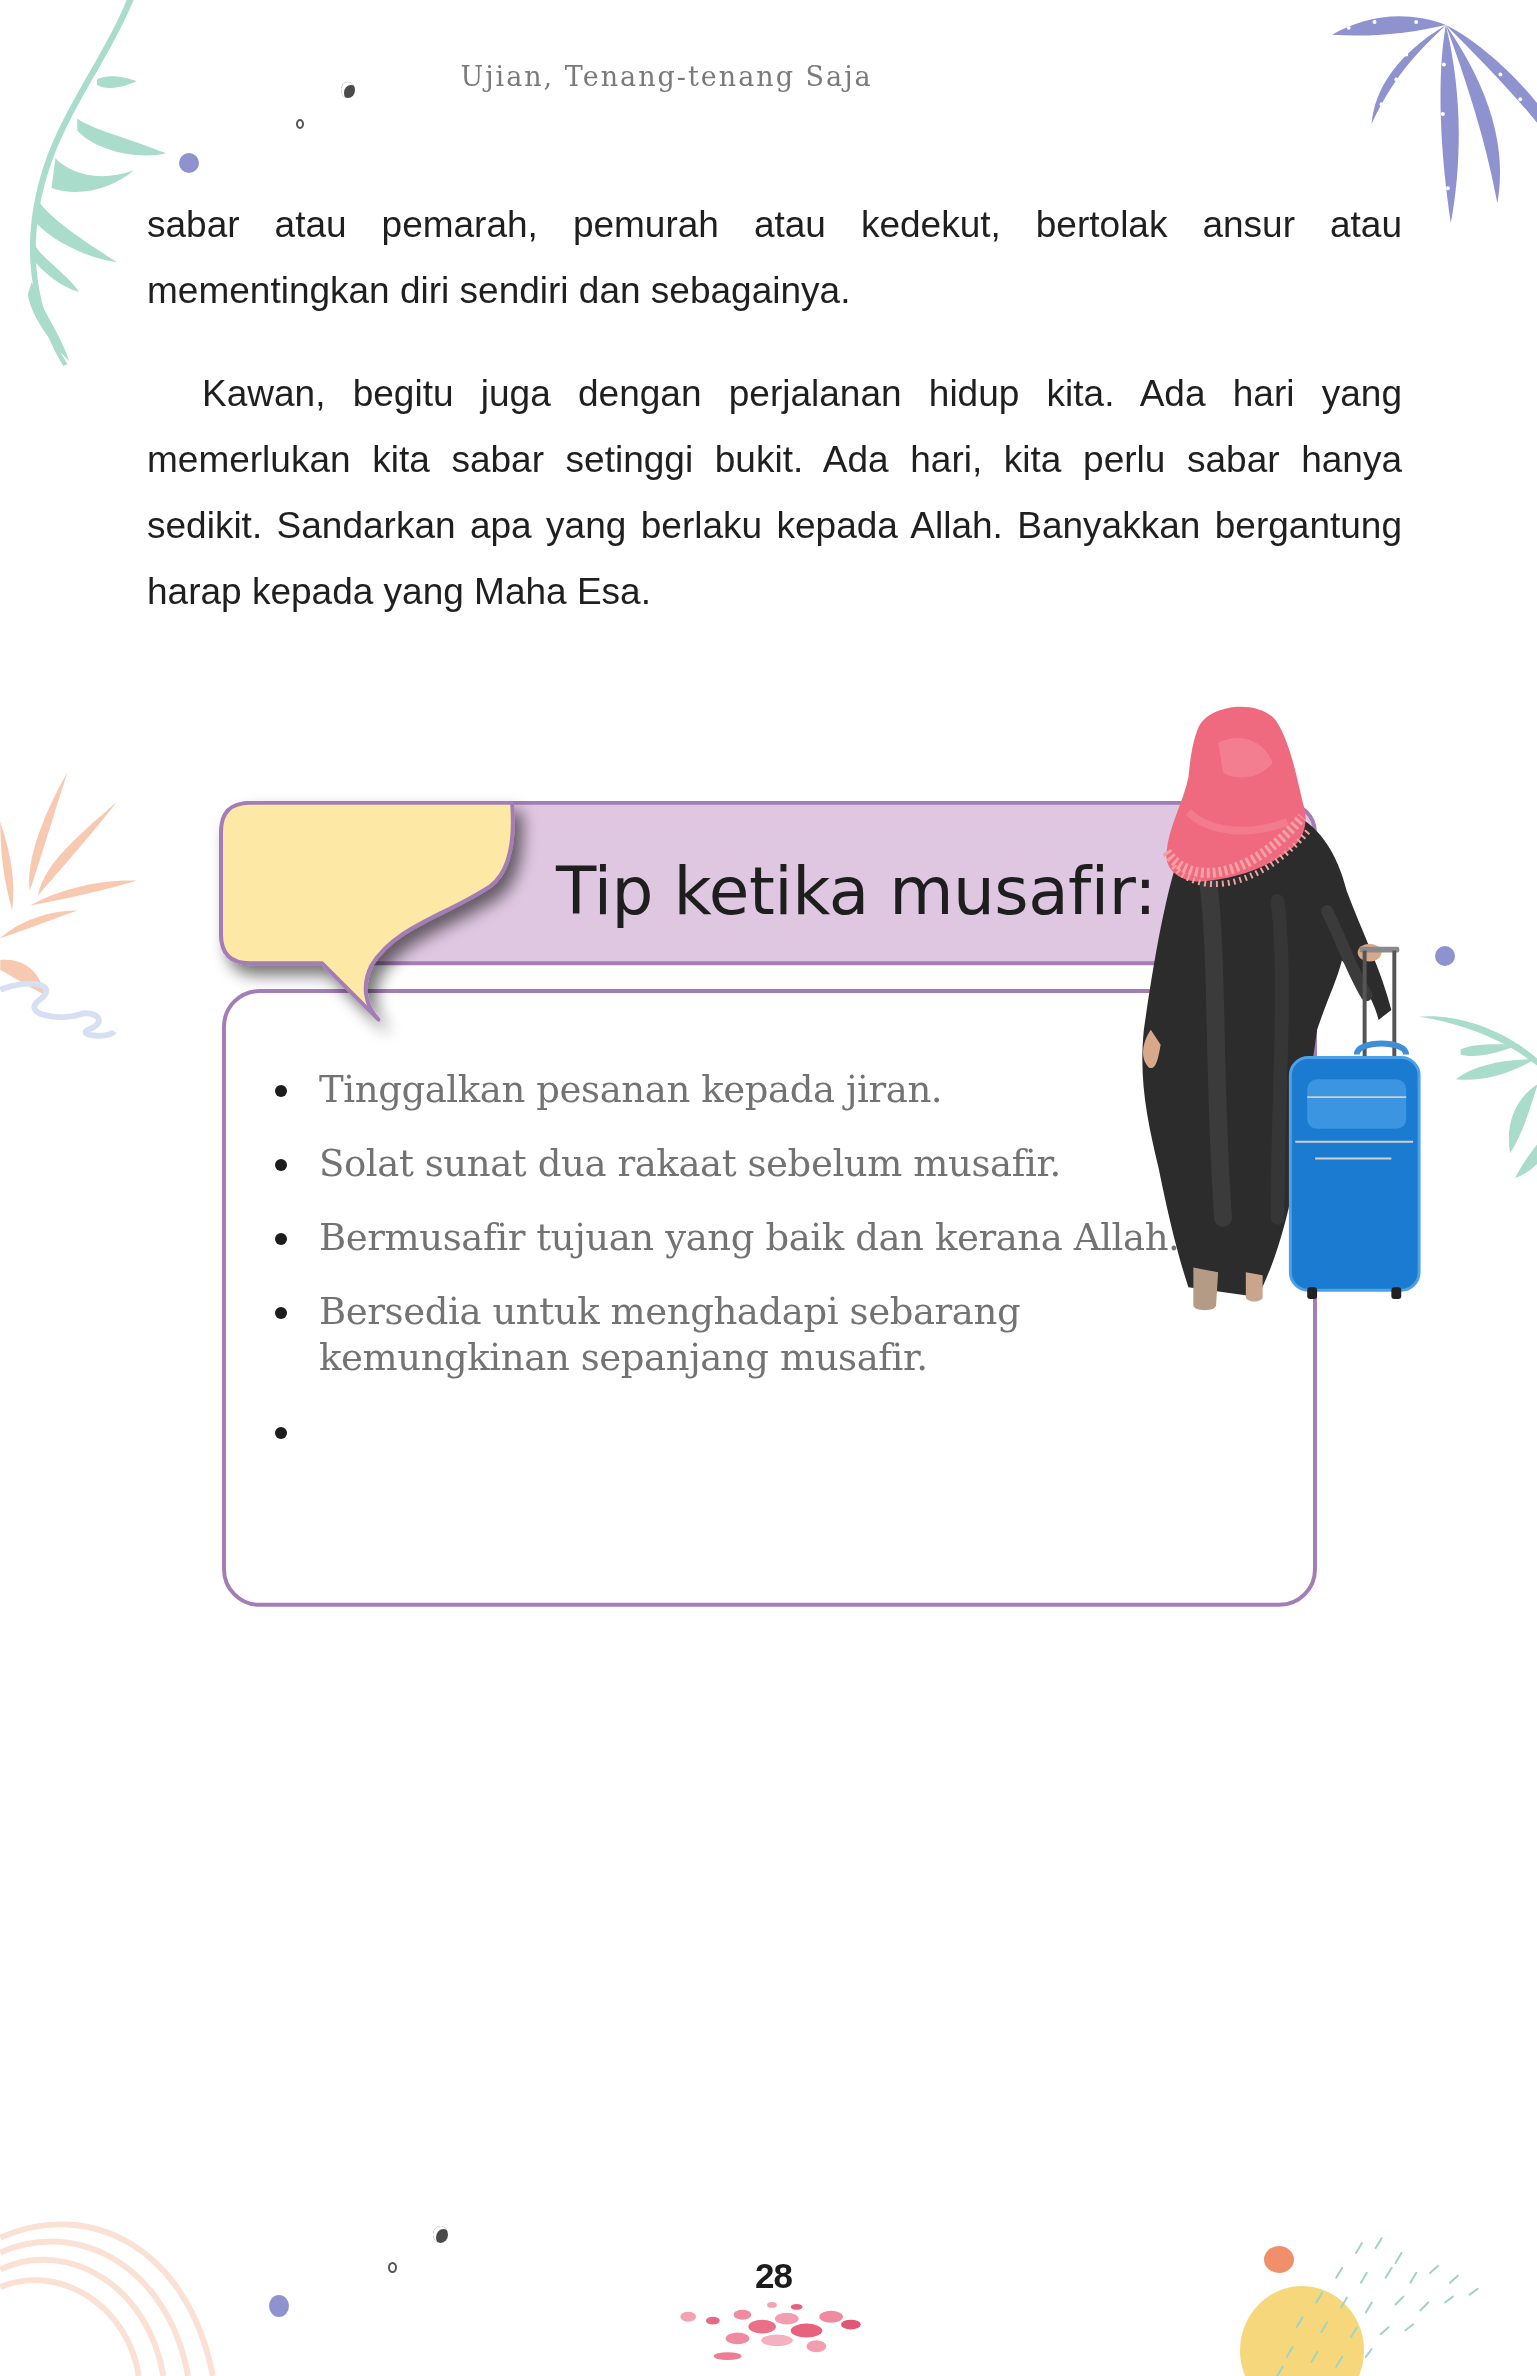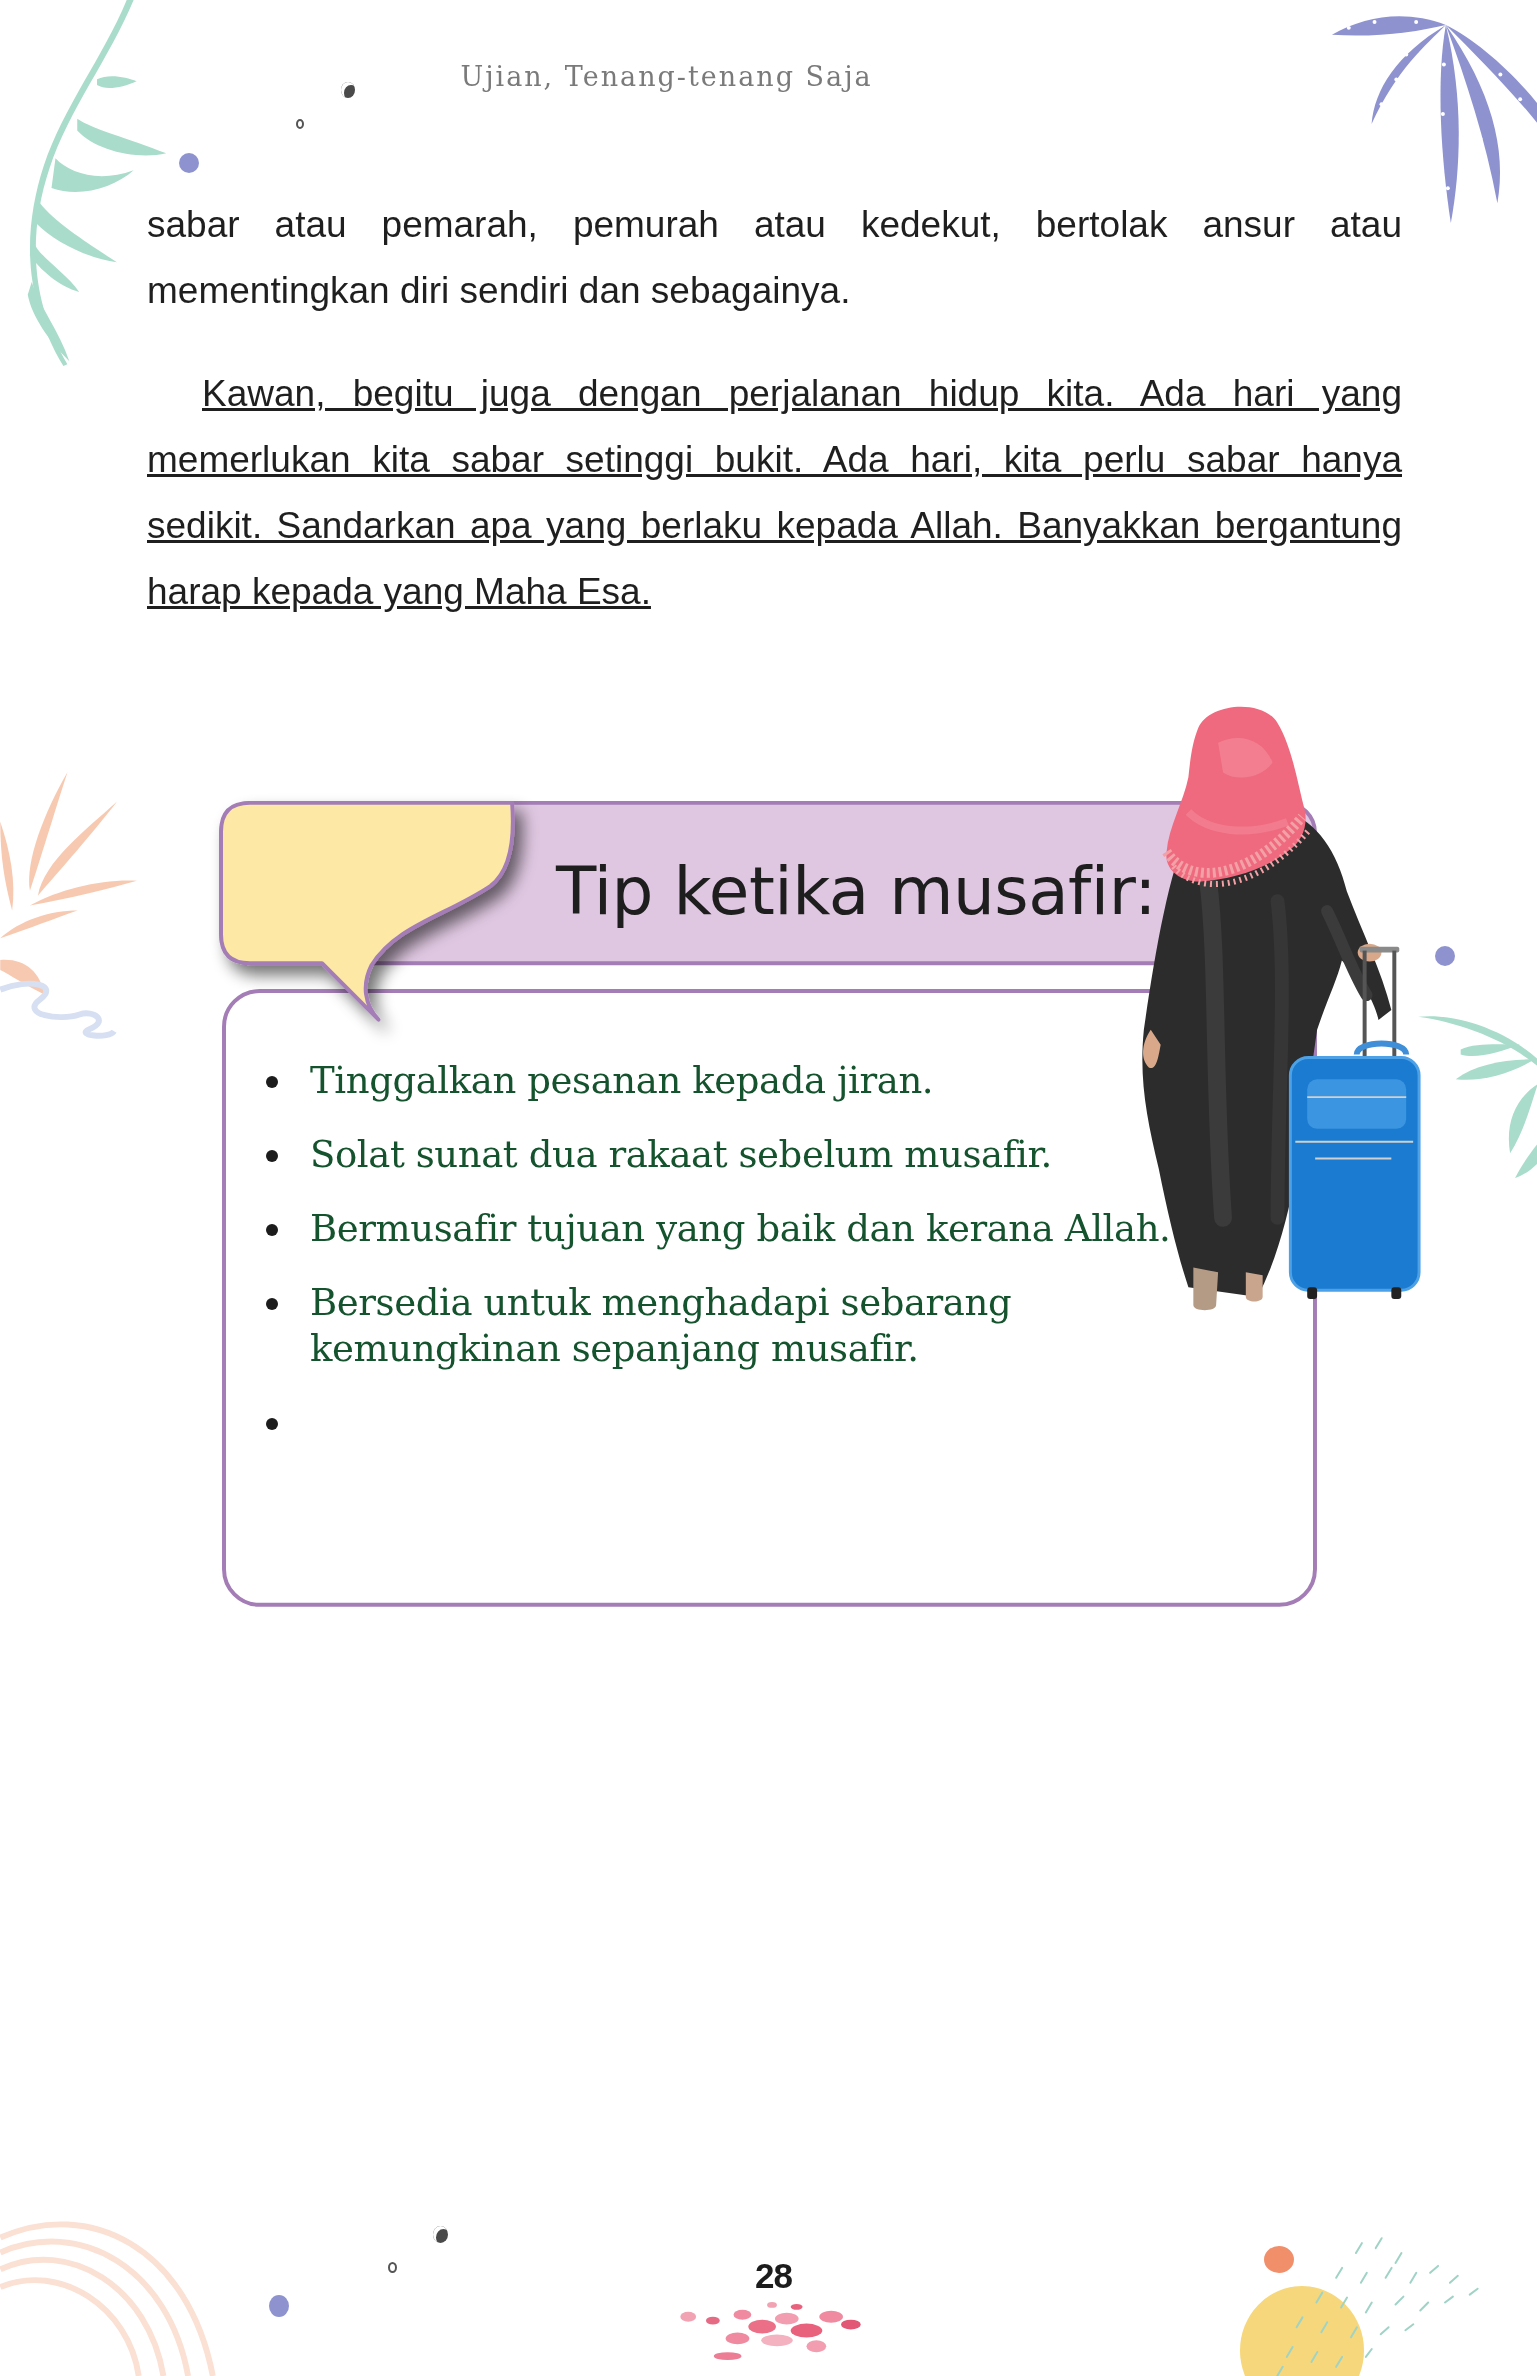--- a/index.html
+++ b/index.html
@@ -9,31 +9,31 @@
     position: absolute; left: 0; width: 1333px; top: 61px; text-align: center;
     font-family: "DejaVu Serif", "Liberation Serif", serif;
     font-size: 27px; letter-spacing: 2px; color: #7a7a7a;
   }
   .body-text {
     position: absolute; left: 141px; width: 1255px;
     font-family: "Liberation Sans", "DejaVu Sans", sans-serif;
     font-size: 37px; line-height: 66px; color: #1f1f1f;
     text-align: justify; text-align-last: left; margin: 6px;
   }
-  .indent { text-indent: 55px; text-decoration: underline; }
+  .indent { text-indent: 55px; }
   .tip-title {
     position: absolute; left: 556px; top: 853px;
     font-family: "DejaVu Sans", "Liberation Sans", sans-serif;
     font-size: 66px; color: #1e1e1e; letter-spacing: -0.5px;
   }
   .tips-list {
     position: absolute; left: 259px; top: 1055px; width: 950px;
-    list-style: none; margin: 3px; padding: 0;
+    list-style: none; margin: 12px; padding: 0;
     font-family: "DejaVu Serif", "Liberation Serif", serif;
-    font-size: 37px; line-height: 46px; color: #14532d;
+    font-size: 37px; line-height: 46px; color: #737373;
     letter-spacing: -0.4px;
   }
   .tips-list li { position: relative; padding-left: 48px; margin-bottom: 28px; }
   .bullet {
     position: absolute; left: 4px; top: 18px; width: 12px; height: 12px;
     border-radius: 50%; background: #1c1c1c;
   }
   .page-number {
     position: absolute; left: 0; width: 1547px; top: 2256px; text-align: center;
     font-family: "Liberation Sans", "DejaVu Sans", sans-serif;

